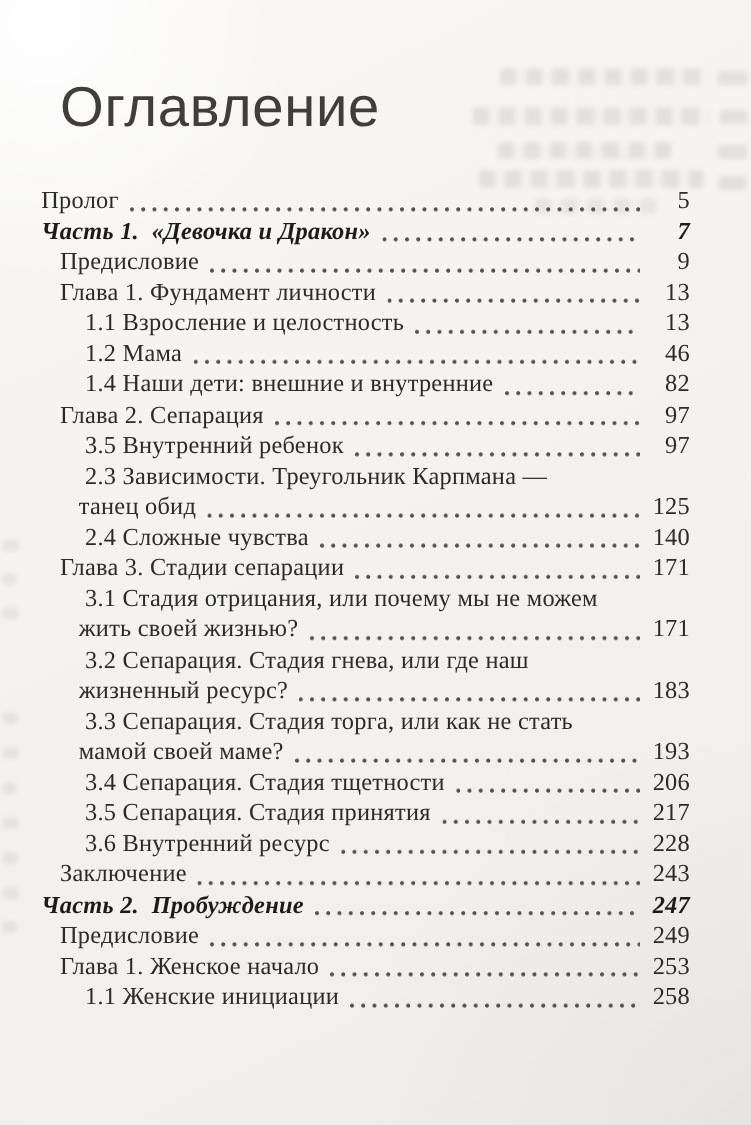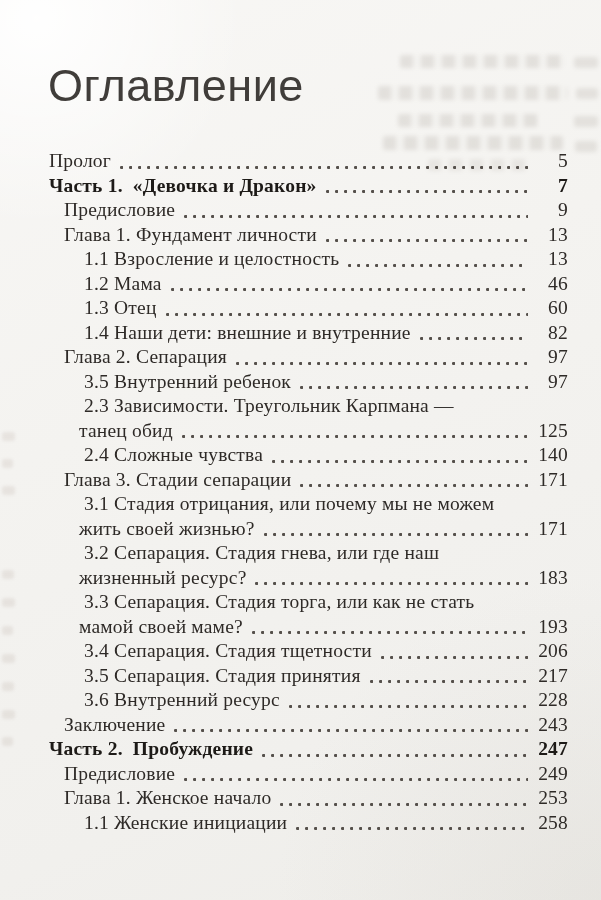--- a/index.html
+++ b/index.html
@@ -32,32 +32,31 @@
     font-weight: 400;
     font-size: 45px;
     letter-spacing: 0.5px;
     color: #403d3a;
   }
   .toc {
     position: absolute;
     left: 33px;
     top: 149px;
     width: 519px; 
-    margin-left: 16px;
   }
   .row {
     display: flex;
     align-items: baseline;
     height: 24.5px;
     line-height: 24.5px;
     font-size: 19.5px;
     letter-spacing: 0.2px;
     color: #2e2a27;
   }
-  .row.bold { font-weight: 700; color: #1d1a17; }
+  .row.bold { font-weight: 700; color: #1d1a17; font-style: italic; }
   .row .label { white-space: pre-wrap; flex: 0 0 auto; }
   .row.lvl-1 .label { padding-left: 15px; }
   .row.lvl-2 .label { padding-left: 35px; }
   .row.lvl-c .label { padding-left: 30px; }
   .dots {
     flex: 1 1 auto;
     align-self: flex-end;
     height: 5px;
     margin: 0 10px 4px 9px;
     background-image: radial-gradient(circle at 1.6px 2.5px, #55504b 1.3px, rgba(85,80,75,0) 1.9px);
@@ -139,25 +138,20 @@
         <span class="label">1.1 Взросление и целостность</span>
         <span class="dots"></span>
         <span class="page-num">13</span>
       </div>
       <div class="row lvl-2">
         <span class="label">1.2 Мама</span>
         <span class="dots"></span>
         <span class="page-num">46</span>
       </div>
       <div class="row lvl-2">
-        <span class="label">1.3 Отец</span>
-        <span class="dots"></span>
-        <span class="page-num">60</span>
-      </div>
-      <div class="row lvl-2">
         <span class="label">1.4 Наши дети: внешние и внутренние</span>
         <span class="dots"></span>
         <span class="page-num">82</span>
       </div>
       <div class="row lvl-1">
         <span class="label">Глава 2. Сепарация</span>
         <span class="dots"></span>
         <span class="page-num">97</span>
       </div>
       <div class="row lvl-2">

